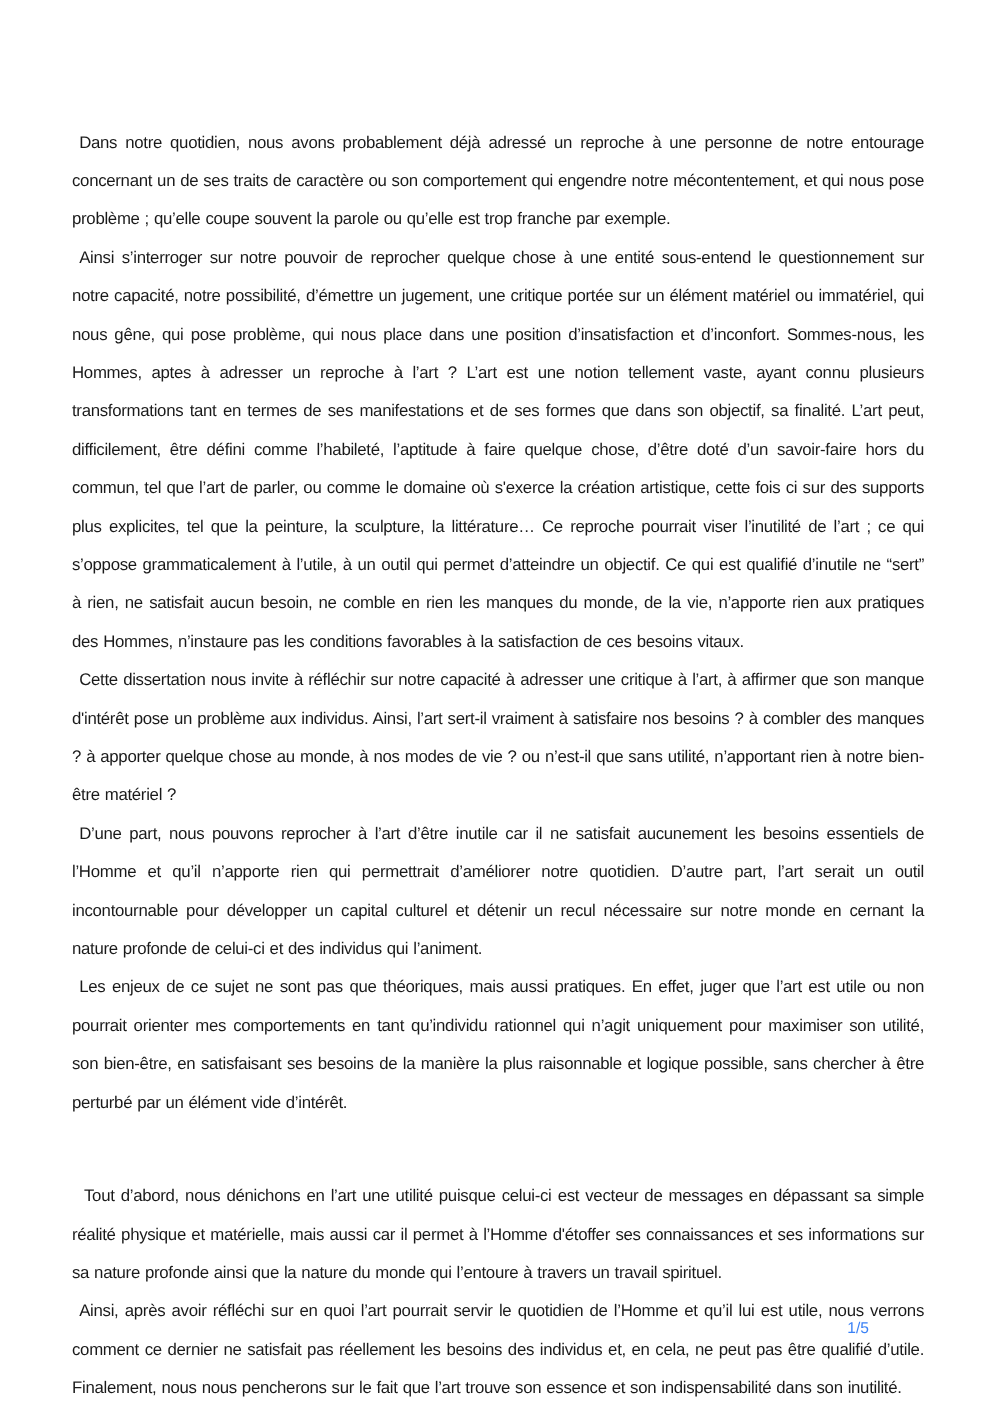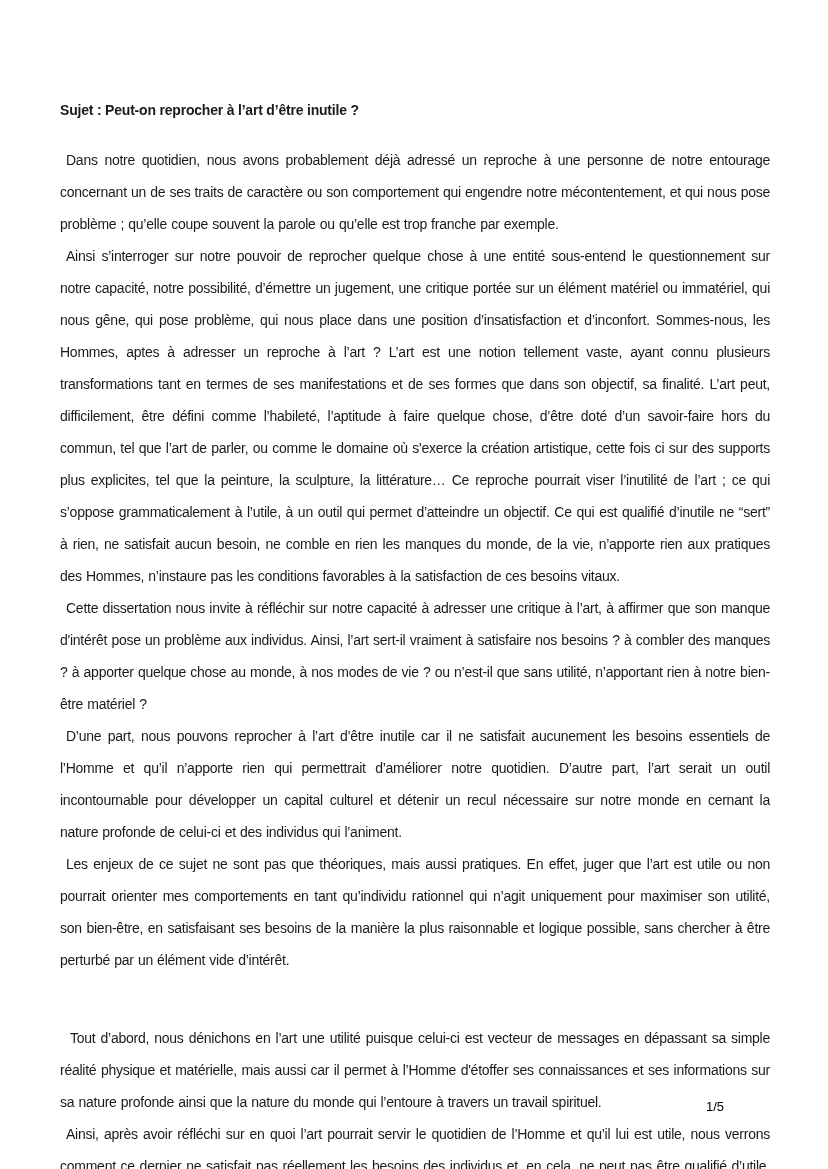--- a/index.html
+++ b/index.html
@@ -3,27 +3,26 @@
 <meta charset="utf-8">
 <style>
   html, body { margin:0; padding:0; background:#ffffff; }
   body { width:828px; height:1169px; position:relative; overflow:hidden;
          font-family:"Liberation Sans", sans-serif; color:#1a1a1a; }
   .page { position:absolute; left:60px; top:102px; width:710px; }
   .title { font-weight:bold; font-size:14px; margin:0 0 26px 0; letter-spacing:-0.2px; }
   .para { font-size:14px; line-height:32px; text-align:justify; margin:0;
           text-indent:6px; letter-spacing:-0.25px; word-spacing:0.5px; }
   .para.gap { margin-top:46px; text-indent:10px; }
-  .pagenum { position:absolute; left:706px; top:1099px; font-size:13px; color:#000000; }
+  .pagenum { position:absolute; left:706px; top:1099px; font-size:13px; color:#3b82f6; }
 </style>
 </head>
 <body>
 
 <div class="page">
-  <p class="title">Sujet : Peut-on reprocher à l’art d’être inutile ?</p>
   <p class="para">Dans notre quotidien, nous avons probablement déjà adressé un reproche à une personne de notre entourage concernant un de ses traits de caractère ou son comportement qui engendre notre mécontentement, et qui nous pose problème ; qu’elle coupe souvent la parole ou qu’elle est trop franche par exemple.</p>
   <p class="para">Ainsi s’interroger sur notre pouvoir de reprocher quelque chose à une entité sous-entend le questionnement sur notre capacité, notre possibilité, d’émettre un jugement, une critique portée sur un élément matériel ou immatériel, qui nous gêne, qui pose problème, qui nous place dans une position d’insatisfaction et d’inconfort. Sommes-nous, les Hommes, aptes à adresser un reproche à l’art ? L’art est une notion tellement vaste, ayant connu plusieurs transformations tant en termes de ses manifestations et de ses formes que dans son objectif, sa finalité. L’art peut, difficilement, être défini comme l’habileté, l’aptitude à faire quelque chose, d’être doté d’un savoir-faire hors du commun, tel que l’art de parler, ou comme le domaine où s'exerce la création artistique, cette fois ci sur des supports plus explicites, tel que la peinture, la sculpture, la littérature… Ce reproche pourrait viser l’inutilité de l’art ; ce qui s’oppose grammaticalement à l’utile, à un outil qui permet d’atteindre un objectif. Ce qui est qualifié d’inutile ne “sert” à rien, ne satisfait aucun besoin, ne comble en rien les manques du monde, de la vie, n’apporte rien aux pratiques des Hommes, n’instaure pas les conditions favorables à la satisfaction de ces besoins vitaux.</p>
   <p class="para">Cette dissertation nous invite à réfléchir sur notre capacité à adresser une critique à l’art, à affirmer que son manque d'intérêt pose un problème aux individus. Ainsi, l’art sert-il vraiment à satisfaire nos besoins ? à combler des manques ? à apporter quelque chose au monde, à nos modes de vie ? ou n’est-il que sans utilité, n’apportant rien à notre bien-être matériel ?</p>
   <p class="para">D’une part, nous pouvons reprocher à l’art d’être inutile car il ne satisfait aucunement les besoins essentiels de l’Homme et qu’il n’apporte rien qui permettrait d’améliorer notre quotidien. D’autre part, l’art serait un outil incontournable pour développer un capital culturel et détenir un recul nécessaire sur notre monde en cernant la nature profonde de celui-ci et des individus qui l’animent.</p>
   <p class="para">Les enjeux de ce sujet ne sont pas que théoriques, mais aussi pratiques. En effet,  juger que l’art est utile  ou non pourrait orienter mes comportements en tant qu’individu rationnel qui n’agit uniquement pour maximiser son utilité, son bien-être, en satisfaisant ses besoins de la manière la plus raisonnable et logique possible, sans chercher à être perturbé par un élément vide d’intérêt.</p>
   <p class="para gap">Tout d’abord, nous dénichons en l’art une utilité puisque celui-ci est vecteur de messages en dépassant sa simple réalité physique et matérielle, mais aussi car il permet à l’Homme d'étoffer ses connaissances et ses informations sur sa nature profonde ainsi que la nature du monde qui l’entoure à travers un travail spirituel.</p>
   <p class="para">Ainsi, après avoir réfléchi sur en quoi l’art pourrait servir le quotidien de l’Homme et qu’il lui est utile, nous verrons comment ce dernier ne satisfait pas réellement les besoins des individus et, en cela, ne peut pas être qualifié d’utile. Finalement, nous nous pencherons sur le fait que l’art trouve son essence et son indispensabilité dans son inutilité.</p>
 </div>
 
 <div class="pagenum">1/5</div>

